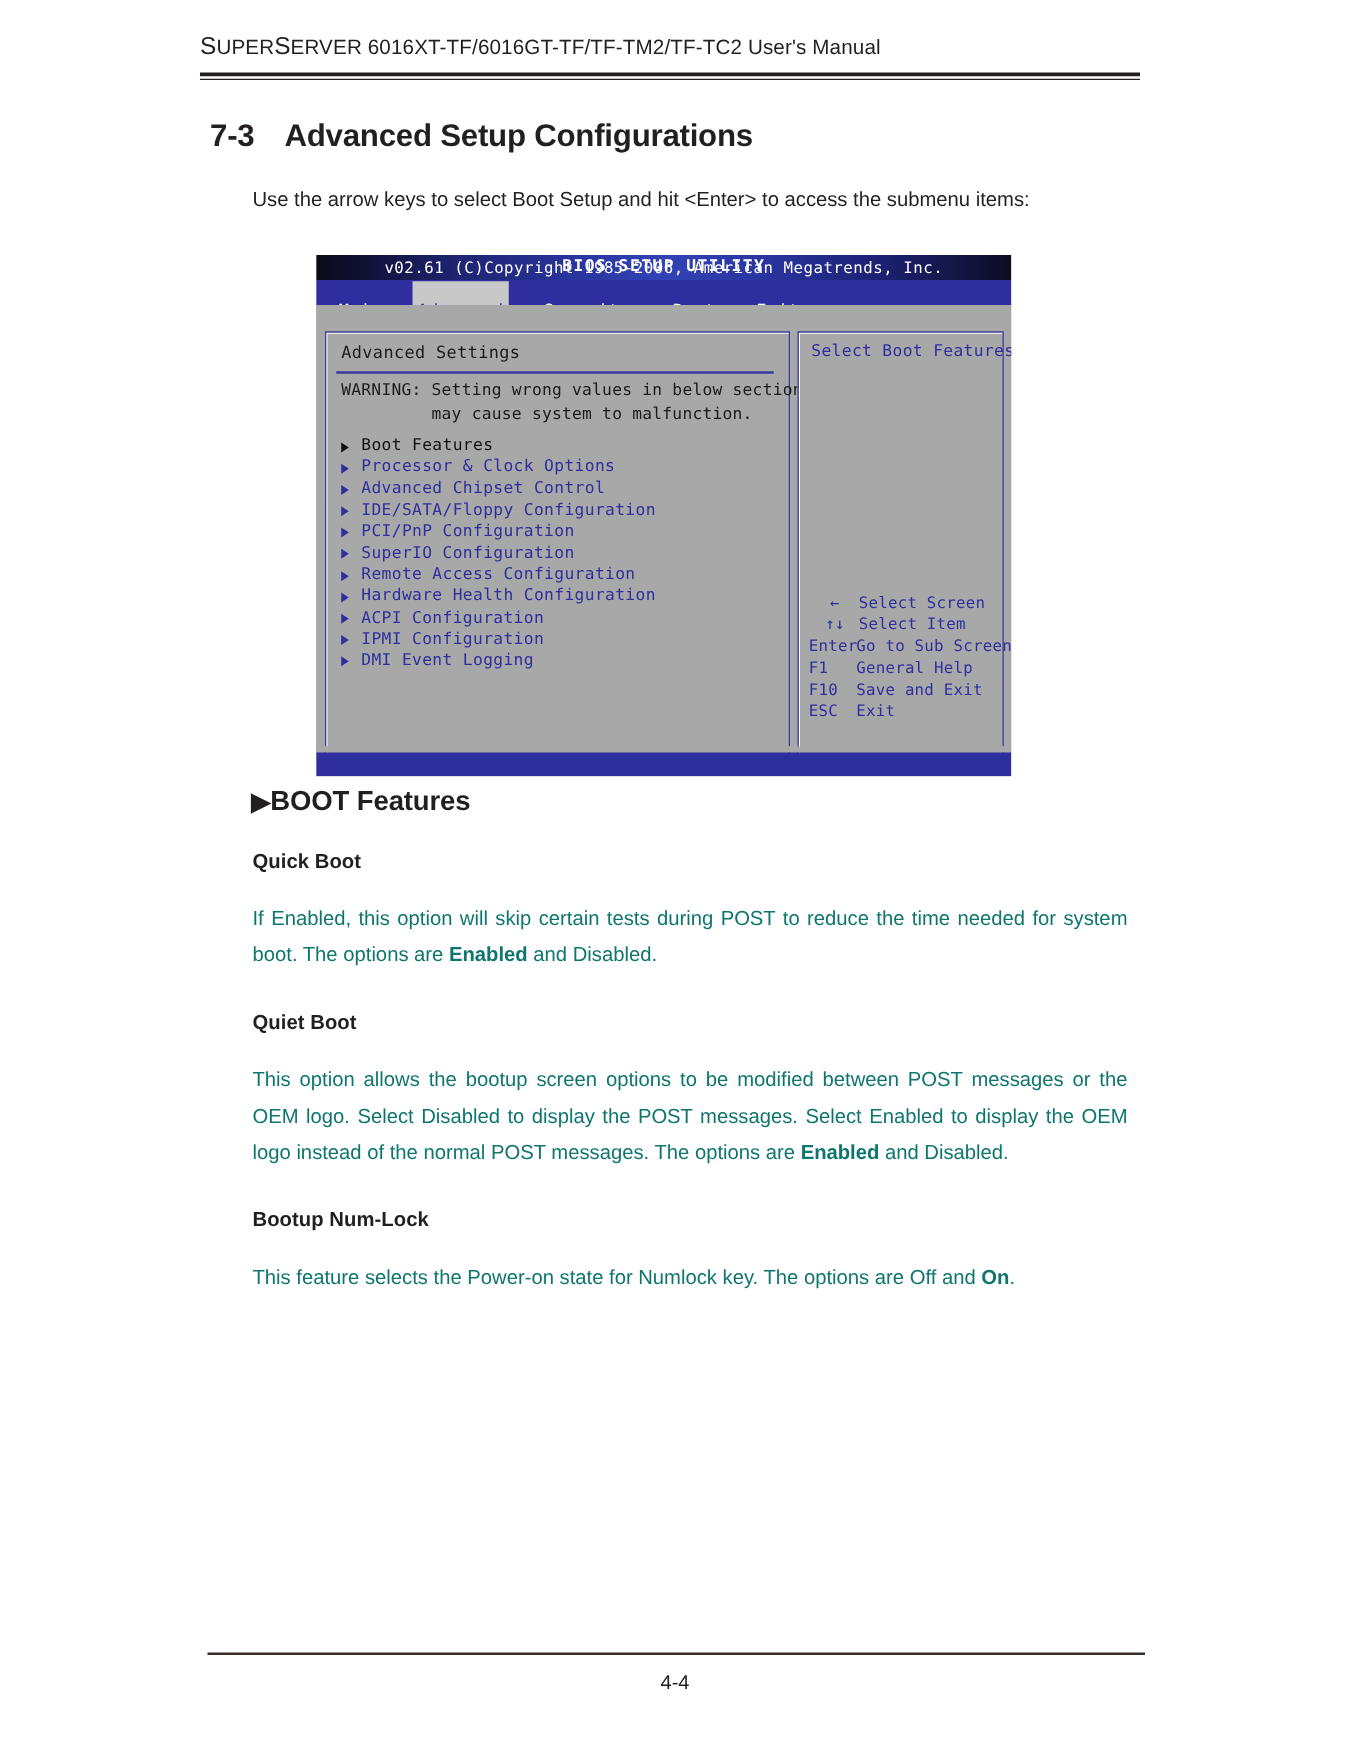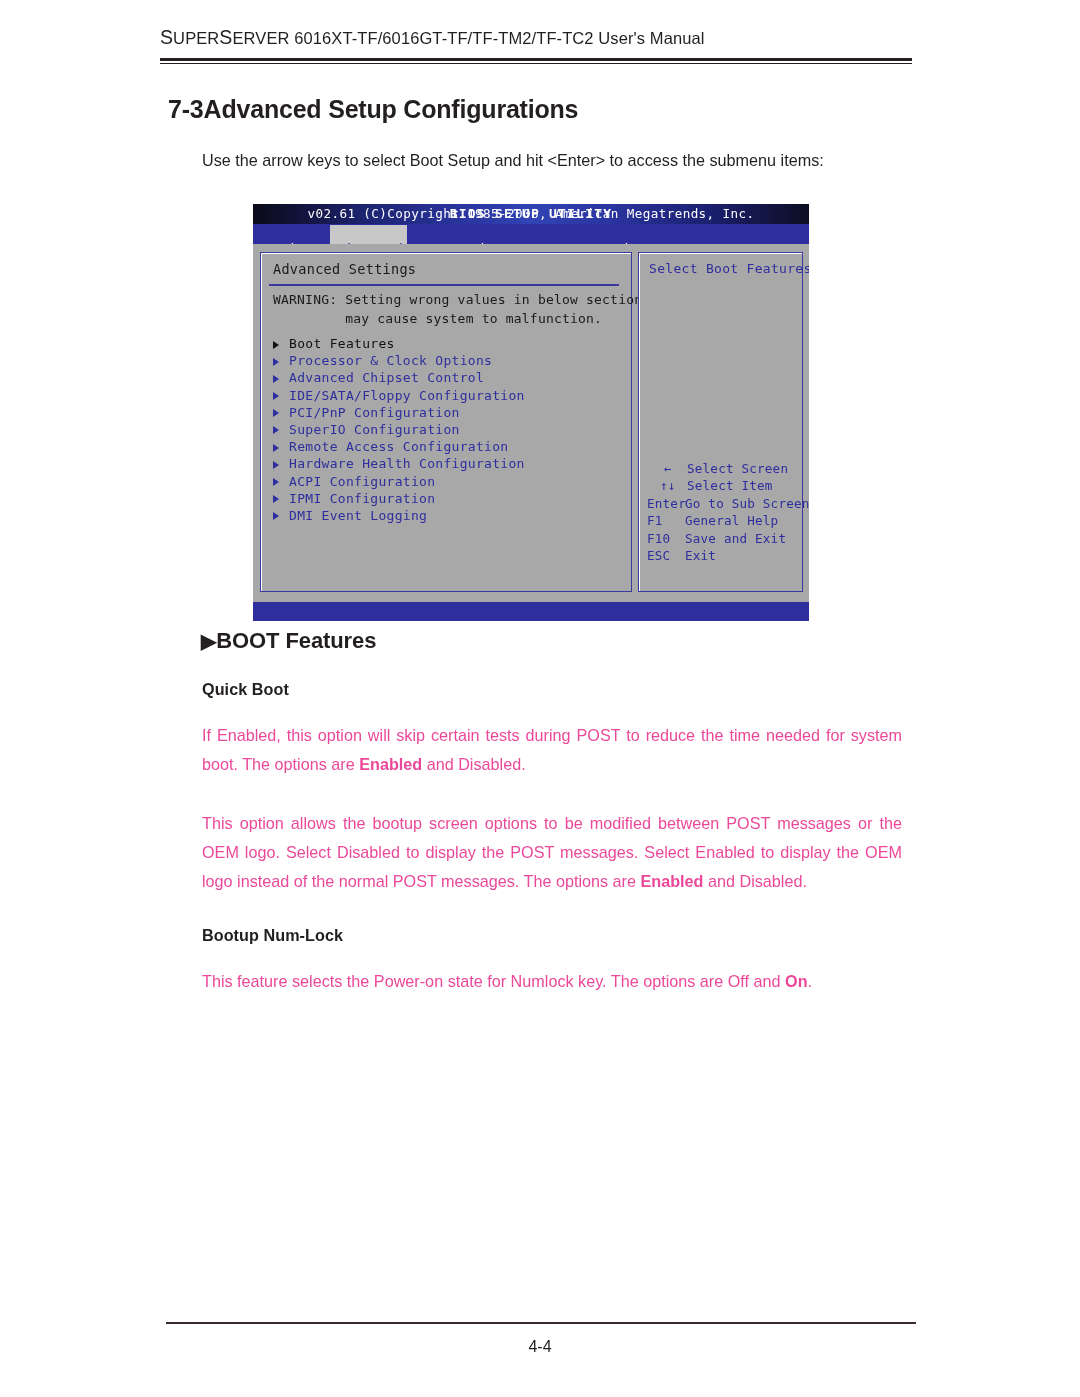--- a/index.html
+++ b/index.html
@@ -58,21 +58,21 @@
   
   .section-heading {
     position: absolute;
     left: 168px;
     top: 95px;
     font-size: 25px;
     font-weight: bold;
     color: #231f20;
     letter-spacing: -0.2px;
   }
-  .section-heading .num { margin-right: 0; }
+  .section-heading .num { margin-right: 24px; }
 
   
   .intro {
     position: absolute;
     left: 202px;
     top: 146px;
     width: 700px;
     font-size: 16.2px;
     line-height: 29px;
     color: #231f20;
@@ -136,20 +136,21 @@
     left: 0; top: 40px;
     width: 100%;
     height: 360px;
     background: #a8a8a8;
   }
   .panel {
     position: absolute;
     background: #a8a8a8;
     border: 1.5px solid #3a3a9c;
     box-shadow: 1px 1px 0 #ffffff inset;
+    margin-top: 13px;
   }
   .panel-left {
     left: 7px; top: 8px;
     width: 370px; height: 338px;
   }
   .panel-right {
     left: 385px; top: 8px;
     width: 163px; height: 338px;
   }
 
@@ -276,21 +277,21 @@
   .subhead {
     font-size: 16.2px;
     font-weight: bold;
     color: #231f20;
     margin: 0 0 22px 0;
     letter-spacing: 0.05px;
   }
   .para {
     font-size: 16.2px;
     line-height: 29px;
-    color: #ec4899;
+    color: #0f766e;
     margin: 0 0 30px 0;
     text-align: justify;
   }
   .para b { font-weight: bold; }
 
   .sec { margin-bottom: 0; }
   .sec .para:last-child { margin-bottom: 30px; }
 
   
   .footer-rule {
@@ -442,20 +443,21 @@
   </div>
 
   <div class="content">
 
     <div class="sec">
       <div class="subhead">Quick Boot</div>
       <p class="para"><span>If Enabled, this option will skip certain tests during POST  to reduce the time needed for system boot. The options are </span><b>Enabled</b><span> and Disabled.</span></p>
     </div>
 
     <div class="sec">
+      <div class="subhead">Quiet Boot</div>
       <p class="para"><span>This option allows the bootup screen options to be modified between POST messages or the OEM logo. Select Disabled to display the POST messages. Select Enabled to display the OEM logo instead of the normal POST messages. The options are </span><b>Enabled</b><span> and Disabled.</span></p>
     </div>
 
 
     <div class="sec">
       <div class="subhead">Bootup Num-Lock</div>
       <p class="para"><span>This feature selects the Power-on state for Numlock key. The options are Off and </span><b>On</b><span>.</span></p>
     </div>
 
 

